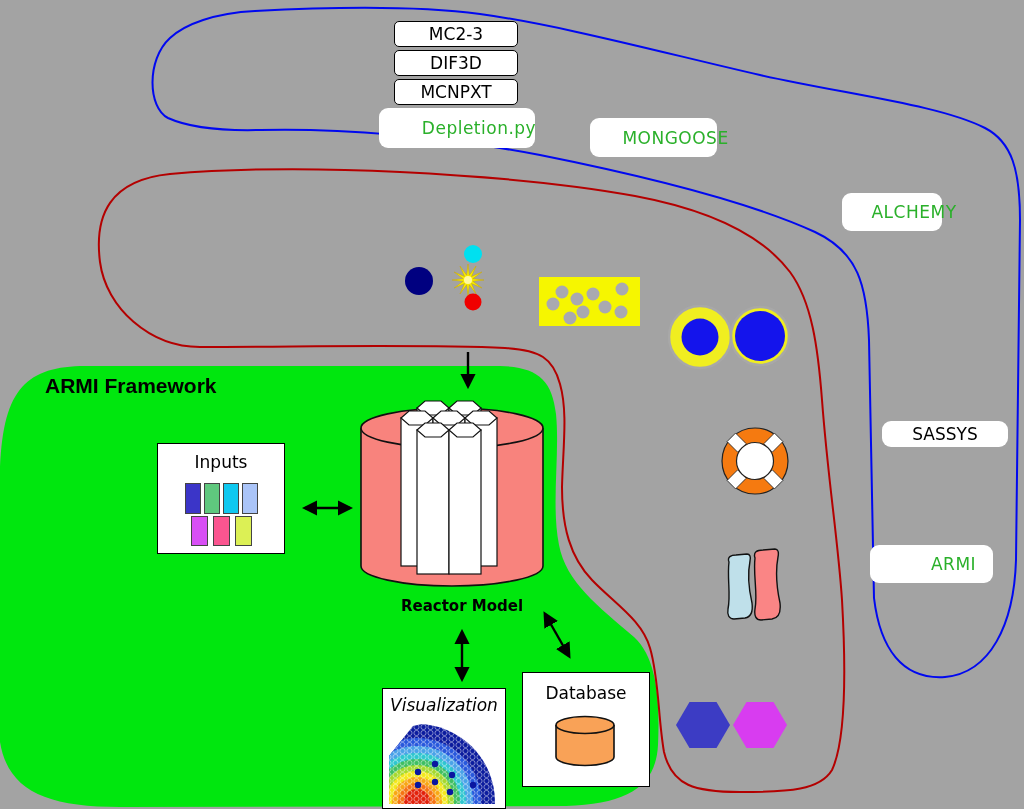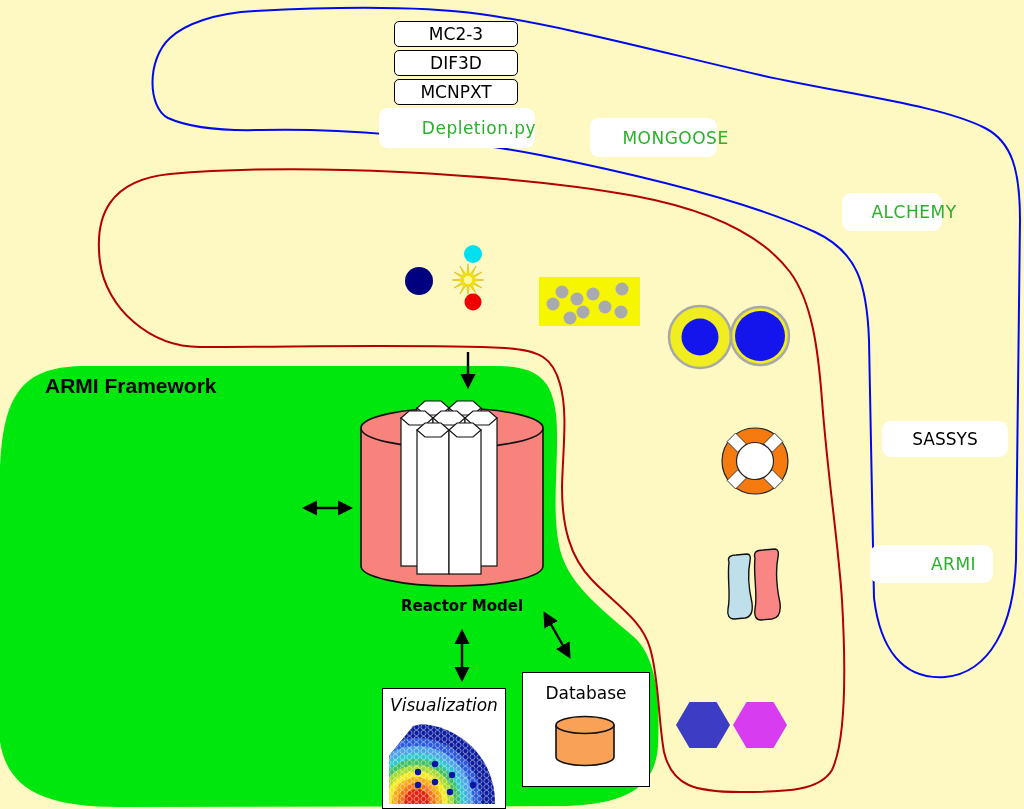--- a/index.html
+++ b/index.html
@@ -1,16 +1,16 @@
 <!DOCTYPE html>
 <html><head>
 <meta charset="utf-8">
 <style>
   html,body{margin:0;padding:0;background:#000;}
-  #canvas{position:relative;width:1024px;height:809px;background:#fef9c3;overflow:hidden;
+  #canvas{position:relative;width:1024px;height:809px;background:#a3a3a3;overflow:hidden;
           font-family:"DejaVu Sans",sans-serif;}
   #art{position:absolute;left:0;top:0;z-index:1;}
   .box{position:absolute;z-index:2;background:#fff;display:flex;align-items:center;
        justify-content:center;font-size:17px;color:#000;box-sizing:border-box;}
   .b-border{border:1.7px solid #000;border-radius:5px;}
   .b-plain{border:none;border-radius:9px;}
   .t-green{color:#2ab02a;letter-spacing:0.5px;padding-left:44px;}
   .lbl{position:absolute;z-index:2;color:#000;}
   #armi-label{left:45px;top:374px;font-family:Liberation Sans, sans-serif;
               font-weight:700;font-size:21px;}
@@ -141,30 +141,40 @@
     </div>
   <div class="box b-plain t-green" style="left:379px;top:108px;width:156px;height:40px;">
     <span>Depletion.py</span>
     </div>
   <div class="box b-plain t-green" style="left:590px;top:118px;width:127px;height:39px;text-align:center;">
     <span>MONGOOSE</span>
     </div>
   <div class="box b-plain t-green" style="left:842px;top:193px;width:100px;height:38px;">
     <span>ALCHEMY</span>
     </div>
-  <div class="box b-plain" style="left:882px;top:421px;width:126px;height:36px;">
+  <div class="box b-plain" style="left:882px;top:421px;width:126px;height:26px;">
     <span>SASSYS</span>
     </div>
   <div class="box b-plain t-green" style="left:870px;top:545px;width:123px;height:38px;">
     <span>ARMI</span>
     </div>
 
   <div class="lbl" id="armi-label">ARMI Framework</div>
   <div class="lbl" id="reactor-label">Reactor Model</div>
 
+  <div class="panel" style="left:157px;top:443px;width:128px;height:111px;border-width:1.3px;">
+    <div class="panel-title" style="margin-top:8px;">Inputs</div>
+    <div class="swatch" style="left: 27px; top: 39px; width: 16px; height: 31px; background: rgb(59, 53, 200);"></div>
+    <div class="swatch" style="left: 46px; top: 39px; width: 16px; height: 31px; background: rgb(95, 200, 126);"></div>
+    <div class="swatch" style="left: 65px; top: 39px; width: 16px; height: 31px; background: rgb(15, 200, 240);"></div>
+    <div class="swatch" style="left: 84px; top: 39px; width: 16px; height: 31px; background: rgb(170, 196, 248);"></div>
+    <div class="swatch" style="left: 33px; top: 72px; width: 17px; height: 30px; background: rgb(216, 79, 245);"></div>
+    <div class="swatch" style="left: 55px; top: 72px; width: 17px; height: 30px; background: rgb(251, 85, 144);"></div>
+    <div class="swatch" style="left: 77px; top: 72px; width: 17px; height: 30px; background: rgb(220, 240, 85);"></div>
+  </div>
 
   <div class="panel" style="left:382px;top:688px;width:124px;height:121px;font-style:italic;">
     <div class="panel-title" style="margin-top:6px;">Visualization</div>
     <svg width="118" height="88" viewBox="0 0 118 88" style="position:absolute;left:2px;top:29px;">
       <defs>
         <clipPath id="fanclip">
             <polygon points="4,38 28,8 60,1 90,12 110,32 118,60 116,86 4,86"></polygon>
           </clipPath>
         <pattern id="hexdots" width="7" height="6" patternUnits="userSpaceOnUse">
           <circle cx="3.5" cy="3" r="2.6" fill="none" stroke="rgba(255,255,255,0.5)" stroke-width="0.9"></circle>

